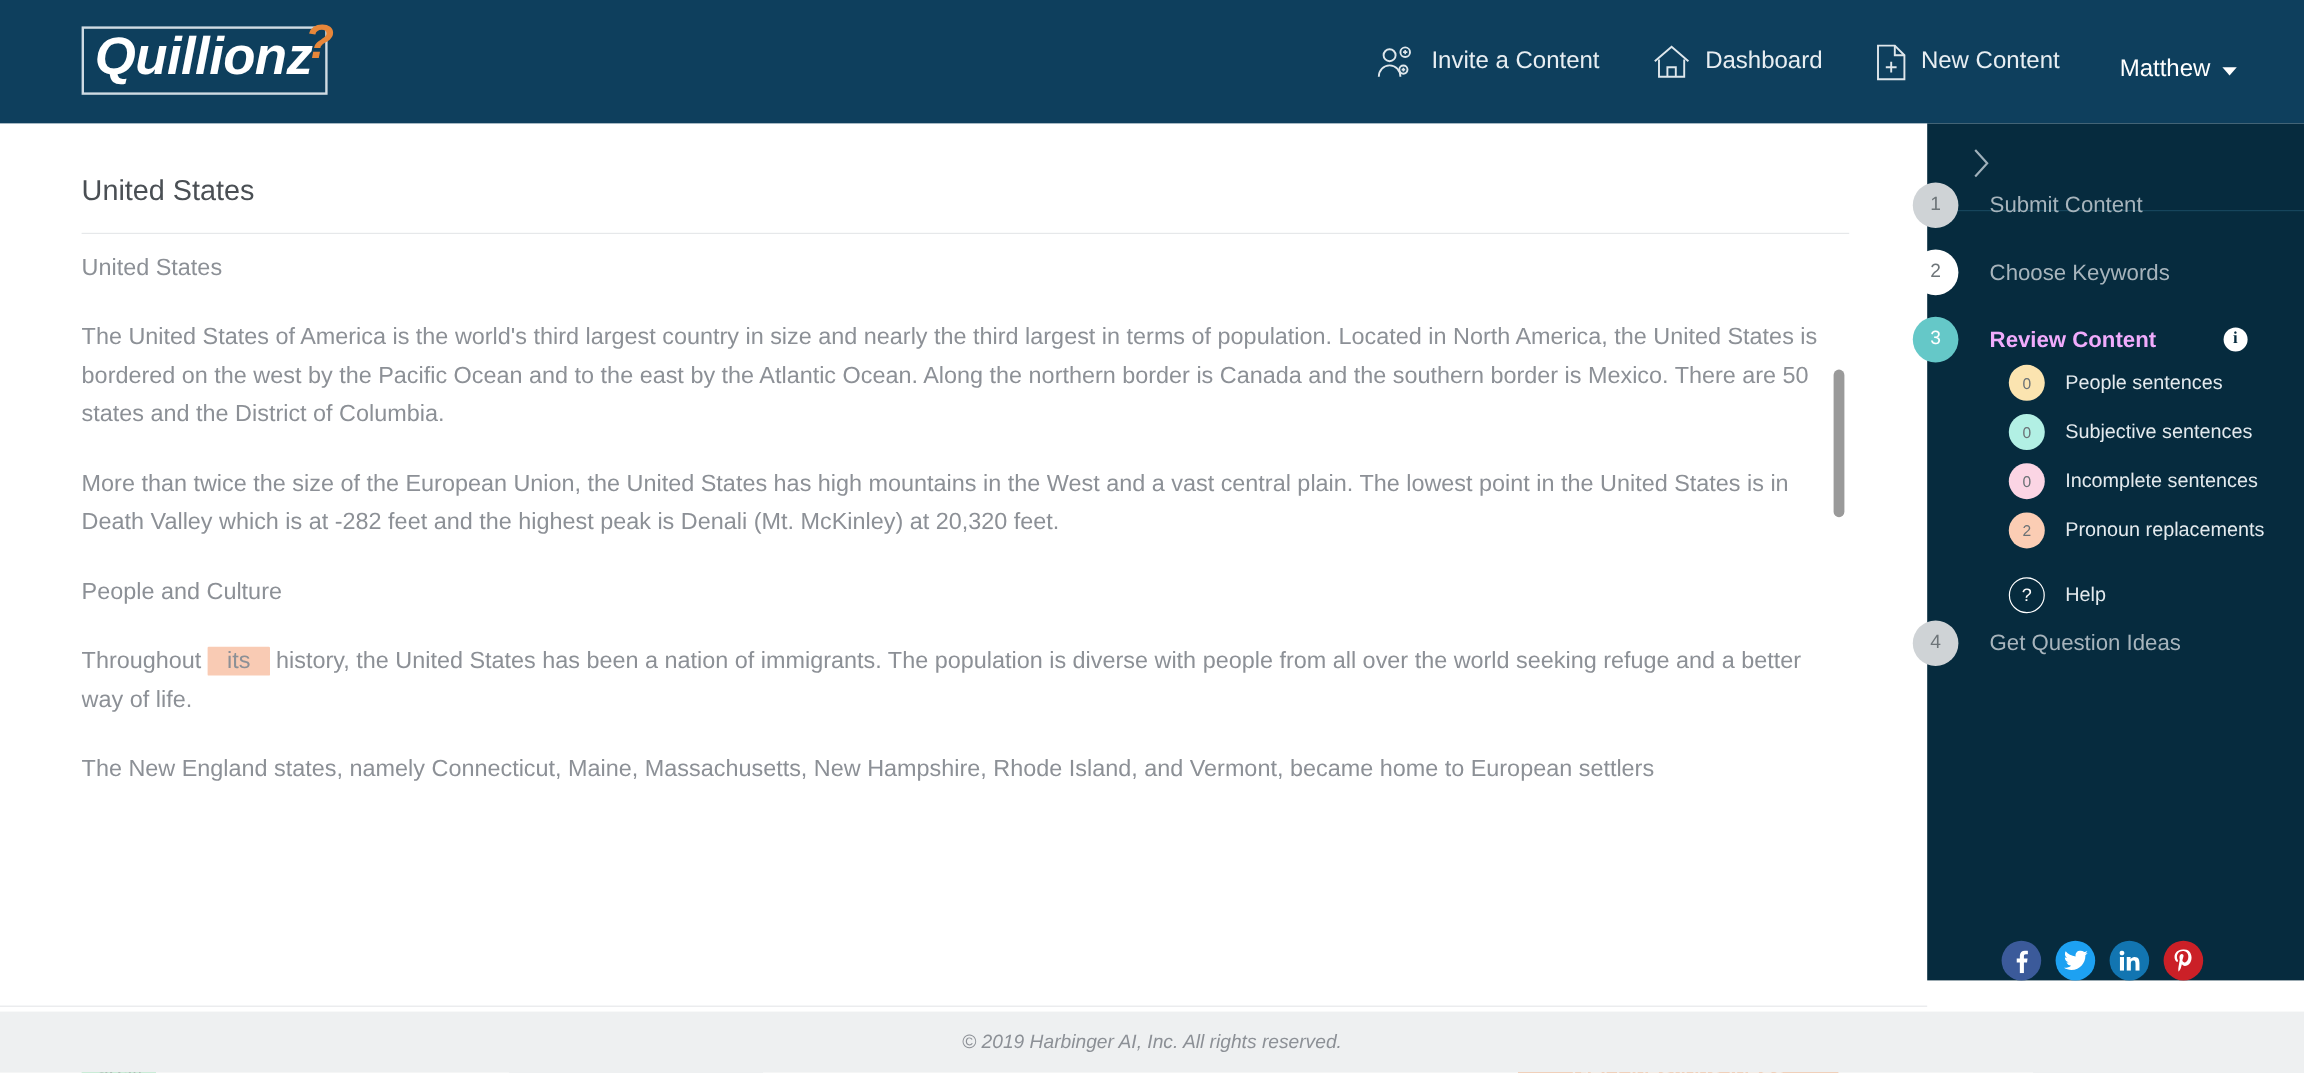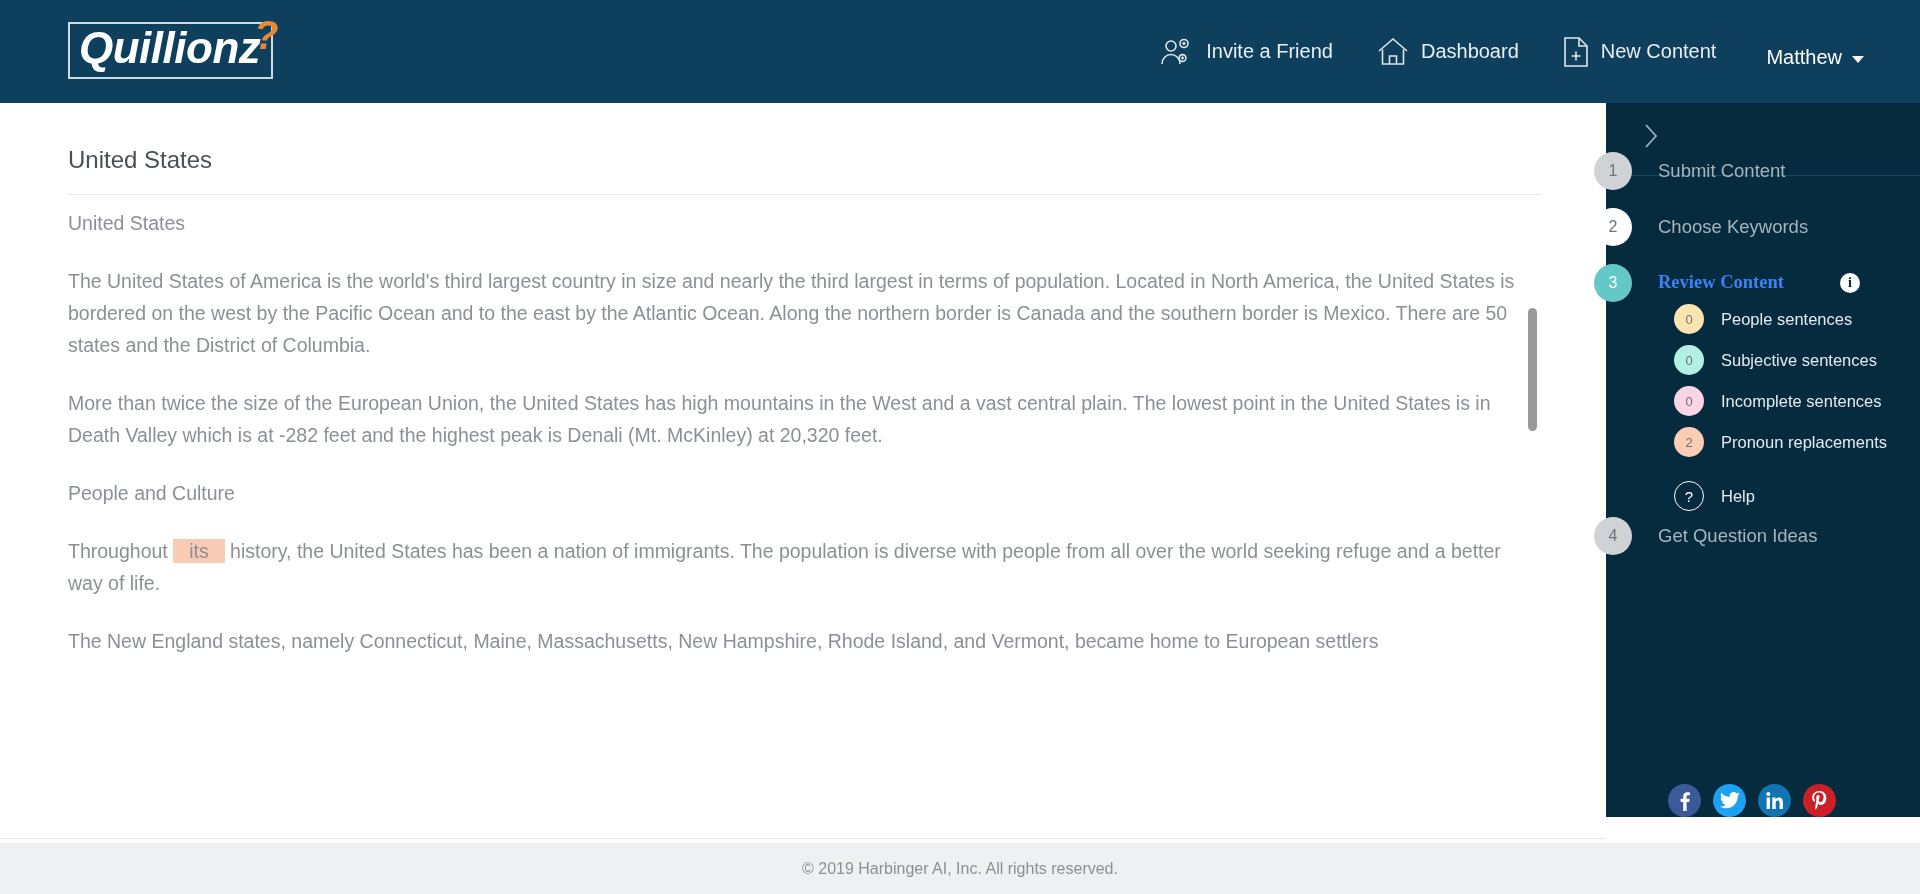--- a/index.html
+++ b/index.html
@@ -152,21 +152,21 @@
   .step-num {
     position: absolute; left: -64px;
     width: 38px; height: 38px; border-radius: 50%;
     display: flex; align-items: center; justify-content: center;
     font-size: 16px;
   }
   .step-num.done { background: #cfd3d6; color: #6e7579; }
   .step-num.todo { background: #ffffff; color: #6e7579; }
   .step-num.active { background: #65c8c8; color: #ffffff; }
   .step-label { font-size: 18.5px; color: #a7b4bc; white-space: nowrap; }
-  .step-label.active { color: #3b82f6; font-weight: bold; font-size: 18.5px; font-family: Liberation Serif, serif; }
+  .step-label.active { color: #f0abfc; font-weight: bold; font-size: 18.5px; }
 
   .info-icon {
     width: 20px; height: 20px; border-radius: 50%;
     background: #ffffff; color: #062b3e;
     font-size: 14px; font-weight: bold;
     display: flex; align-items: center; justify-content: center;
     margin-left: 56px; cursor: pointer; font-family: "Liberation Serif", serif;
   }
 
   .metric {
@@ -200,21 +200,21 @@
     display: flex; align-items: center; justify-content: center;
     cursor: pointer; color: #ffffff;
     font-size: 19px; font-weight: bold;
   }
 
   
   .footer {
     position: absolute; left: 0; bottom: 0;
     width: 1920px; height: 51px;
     background: #eef0f1;
-    display: flex; align-items: center; justify-content: center;
+    display: flex; align-items: center; justify-content: center; font-style: italic;
   }
   .footer-text { font-size: 16px; color: #8c9096; }
 </style>
 </head>
 <body>
 
 <div class="header" style="background: rgb(14, 63, 93);">
   <div class="logo-wrap">
     <div class="logo-box"></div>
     <div class="logo-text">Quillionz</div>
@@ -227,21 +227,21 @@
       <span class="nav-icon">
         <svg width="34" height="30" viewBox="0 0 34 30" fill="none" stroke="#dfe7ec" stroke-width="1.6">
           <circle cx="11" cy="9" r="5"></circle>
           <path d="M2 27c0-5.5 4-9.5 9-9.5s9 4 9 9.5"></path>
           <circle cx="24" cy="6.5" r="4"></circle>
           <path d="M22.2 6.5h3.6M24 4.7v3.6" stroke-width="1.4"></path>
           <circle cx="22.5" cy="21" r="3.4"></circle>
           <path d="M21 21h3M22.5 19.5v3" stroke-width="1.3"></path>
         </svg>
       </span>
-      <span class="nav-label">Invite a Friend</span>
+      <span class="nav-label">Invite a Content</span>
     </div>
 
     <div class="nav-item">
       <span class="nav-icon">
         <svg width="32" height="30" viewBox="0 0 32 30" fill="none" stroke="#dfe7ec" stroke-width="1.6">
           <path d="M2 14L16 2l14 12"></path>
           <path d="M5.5 12.5V27h21V12.5"></path>
           <path d="M12.5 27v-8h7v8"></path>
         </svg>
       </span>

